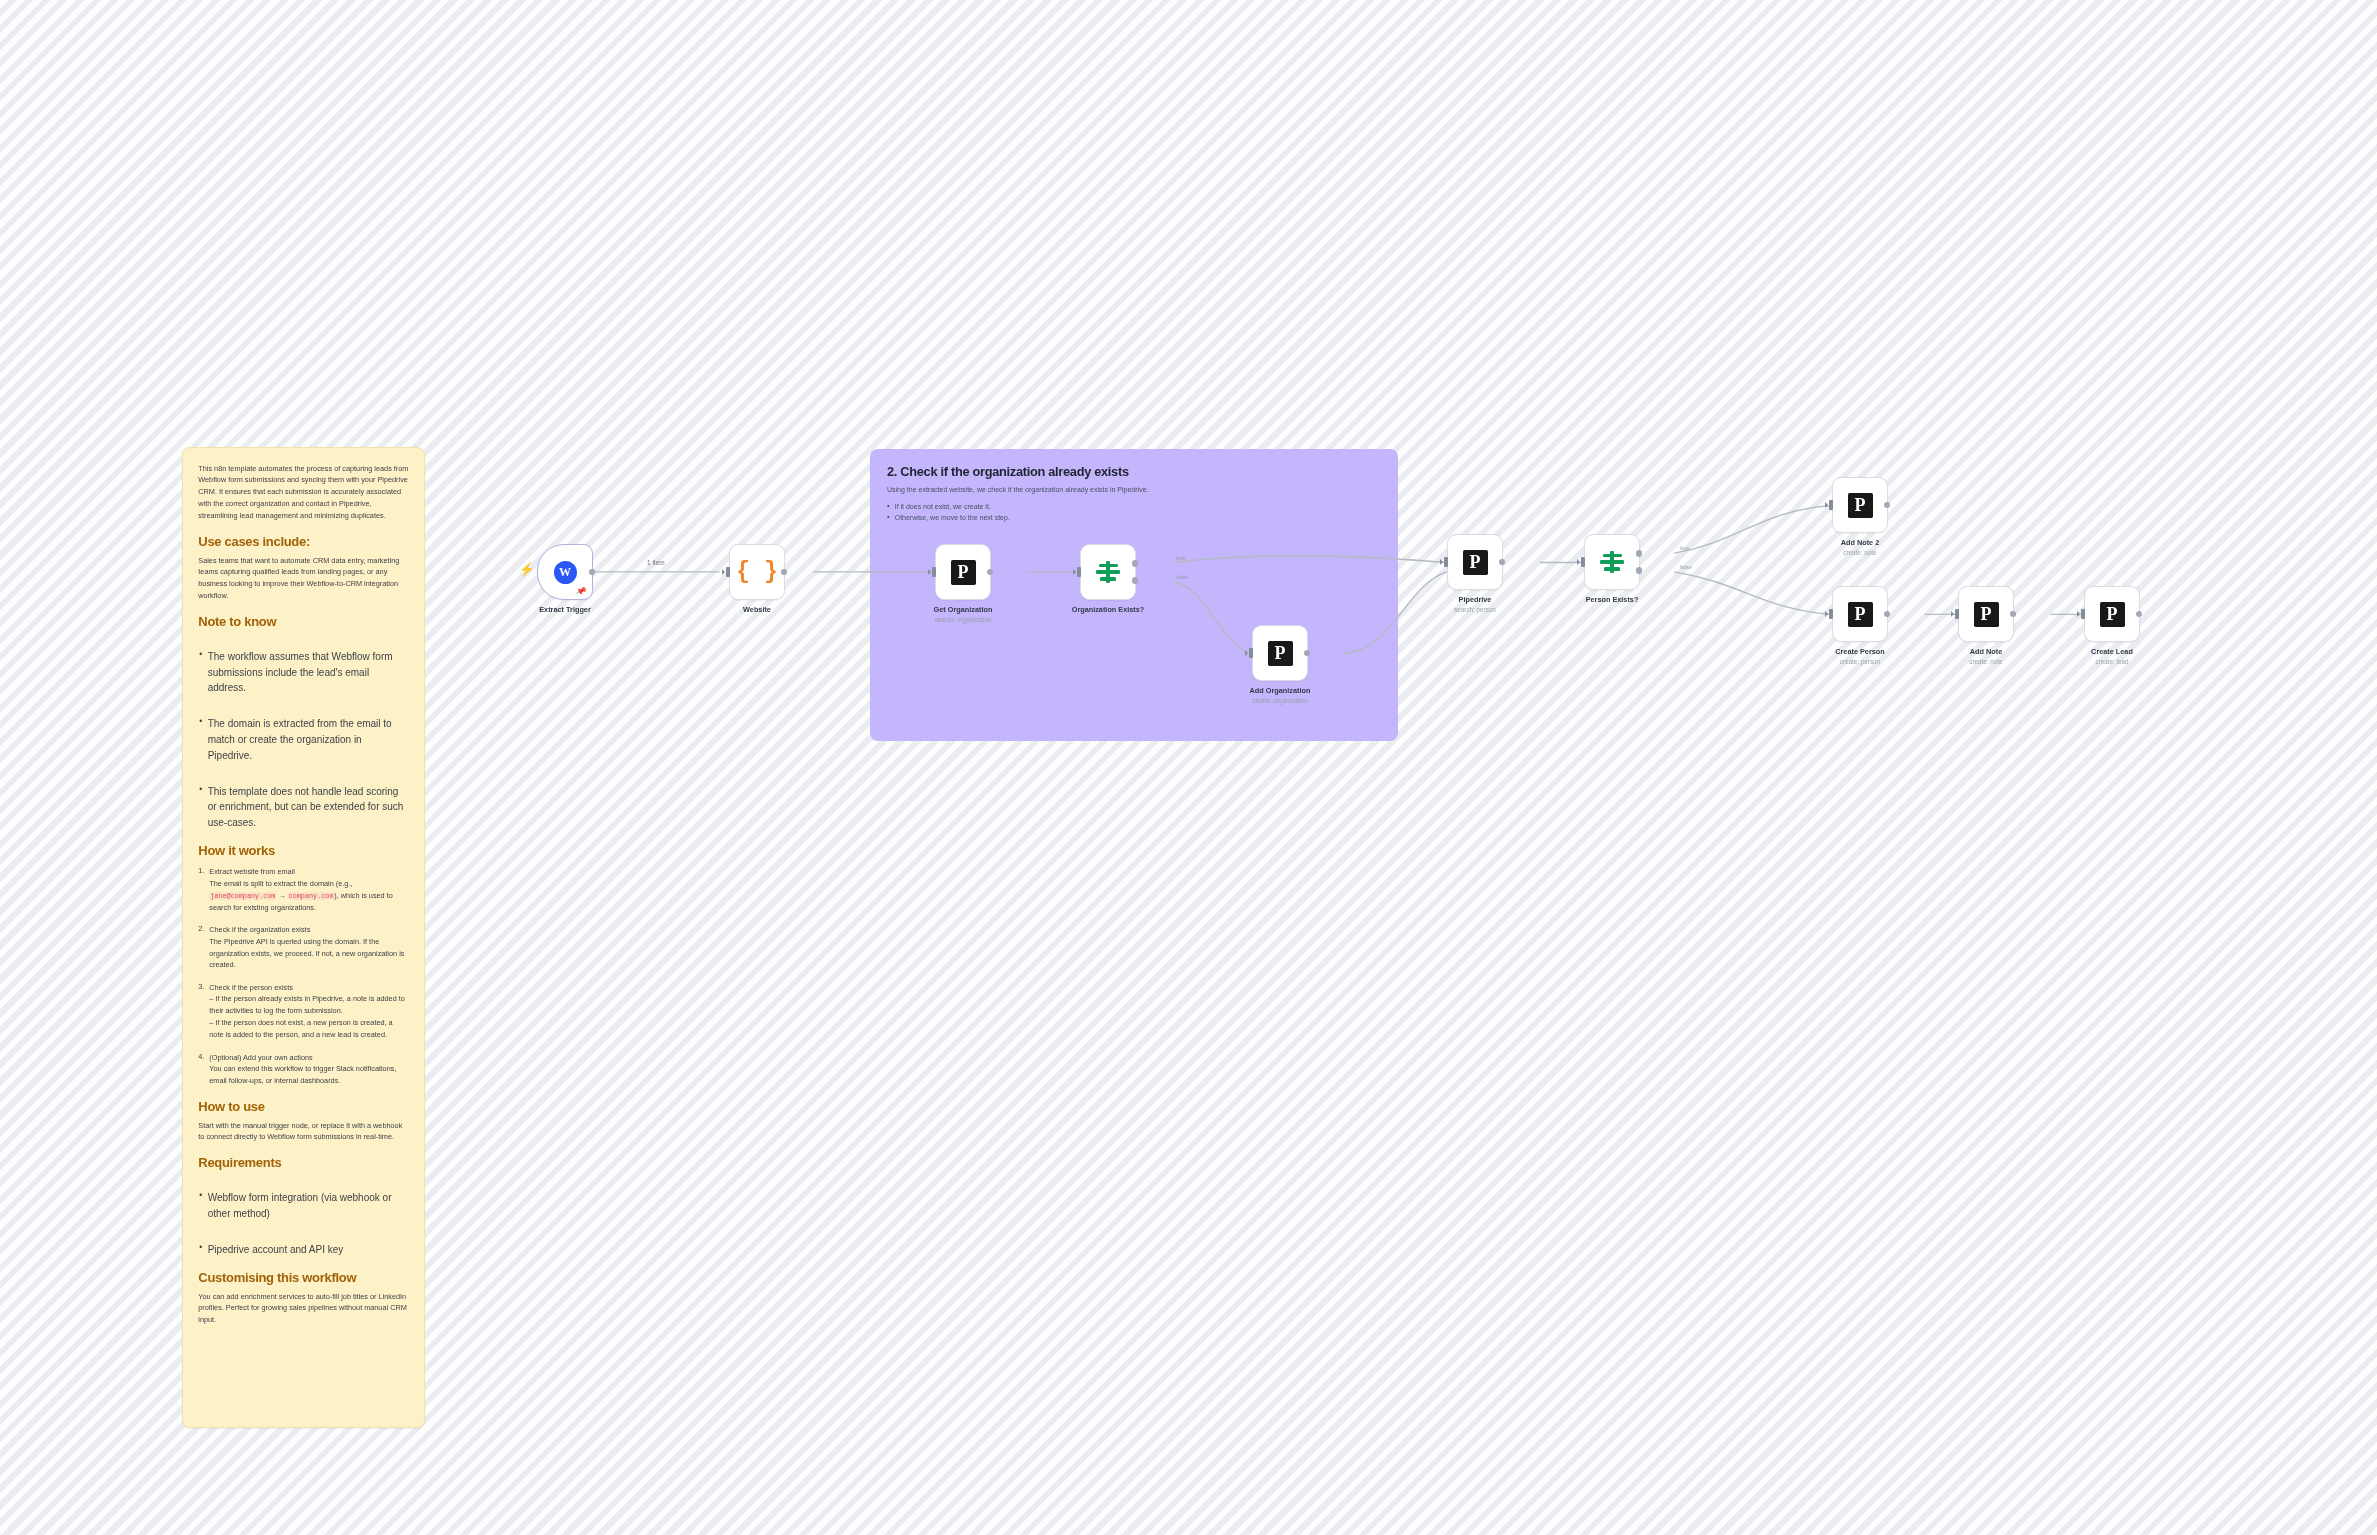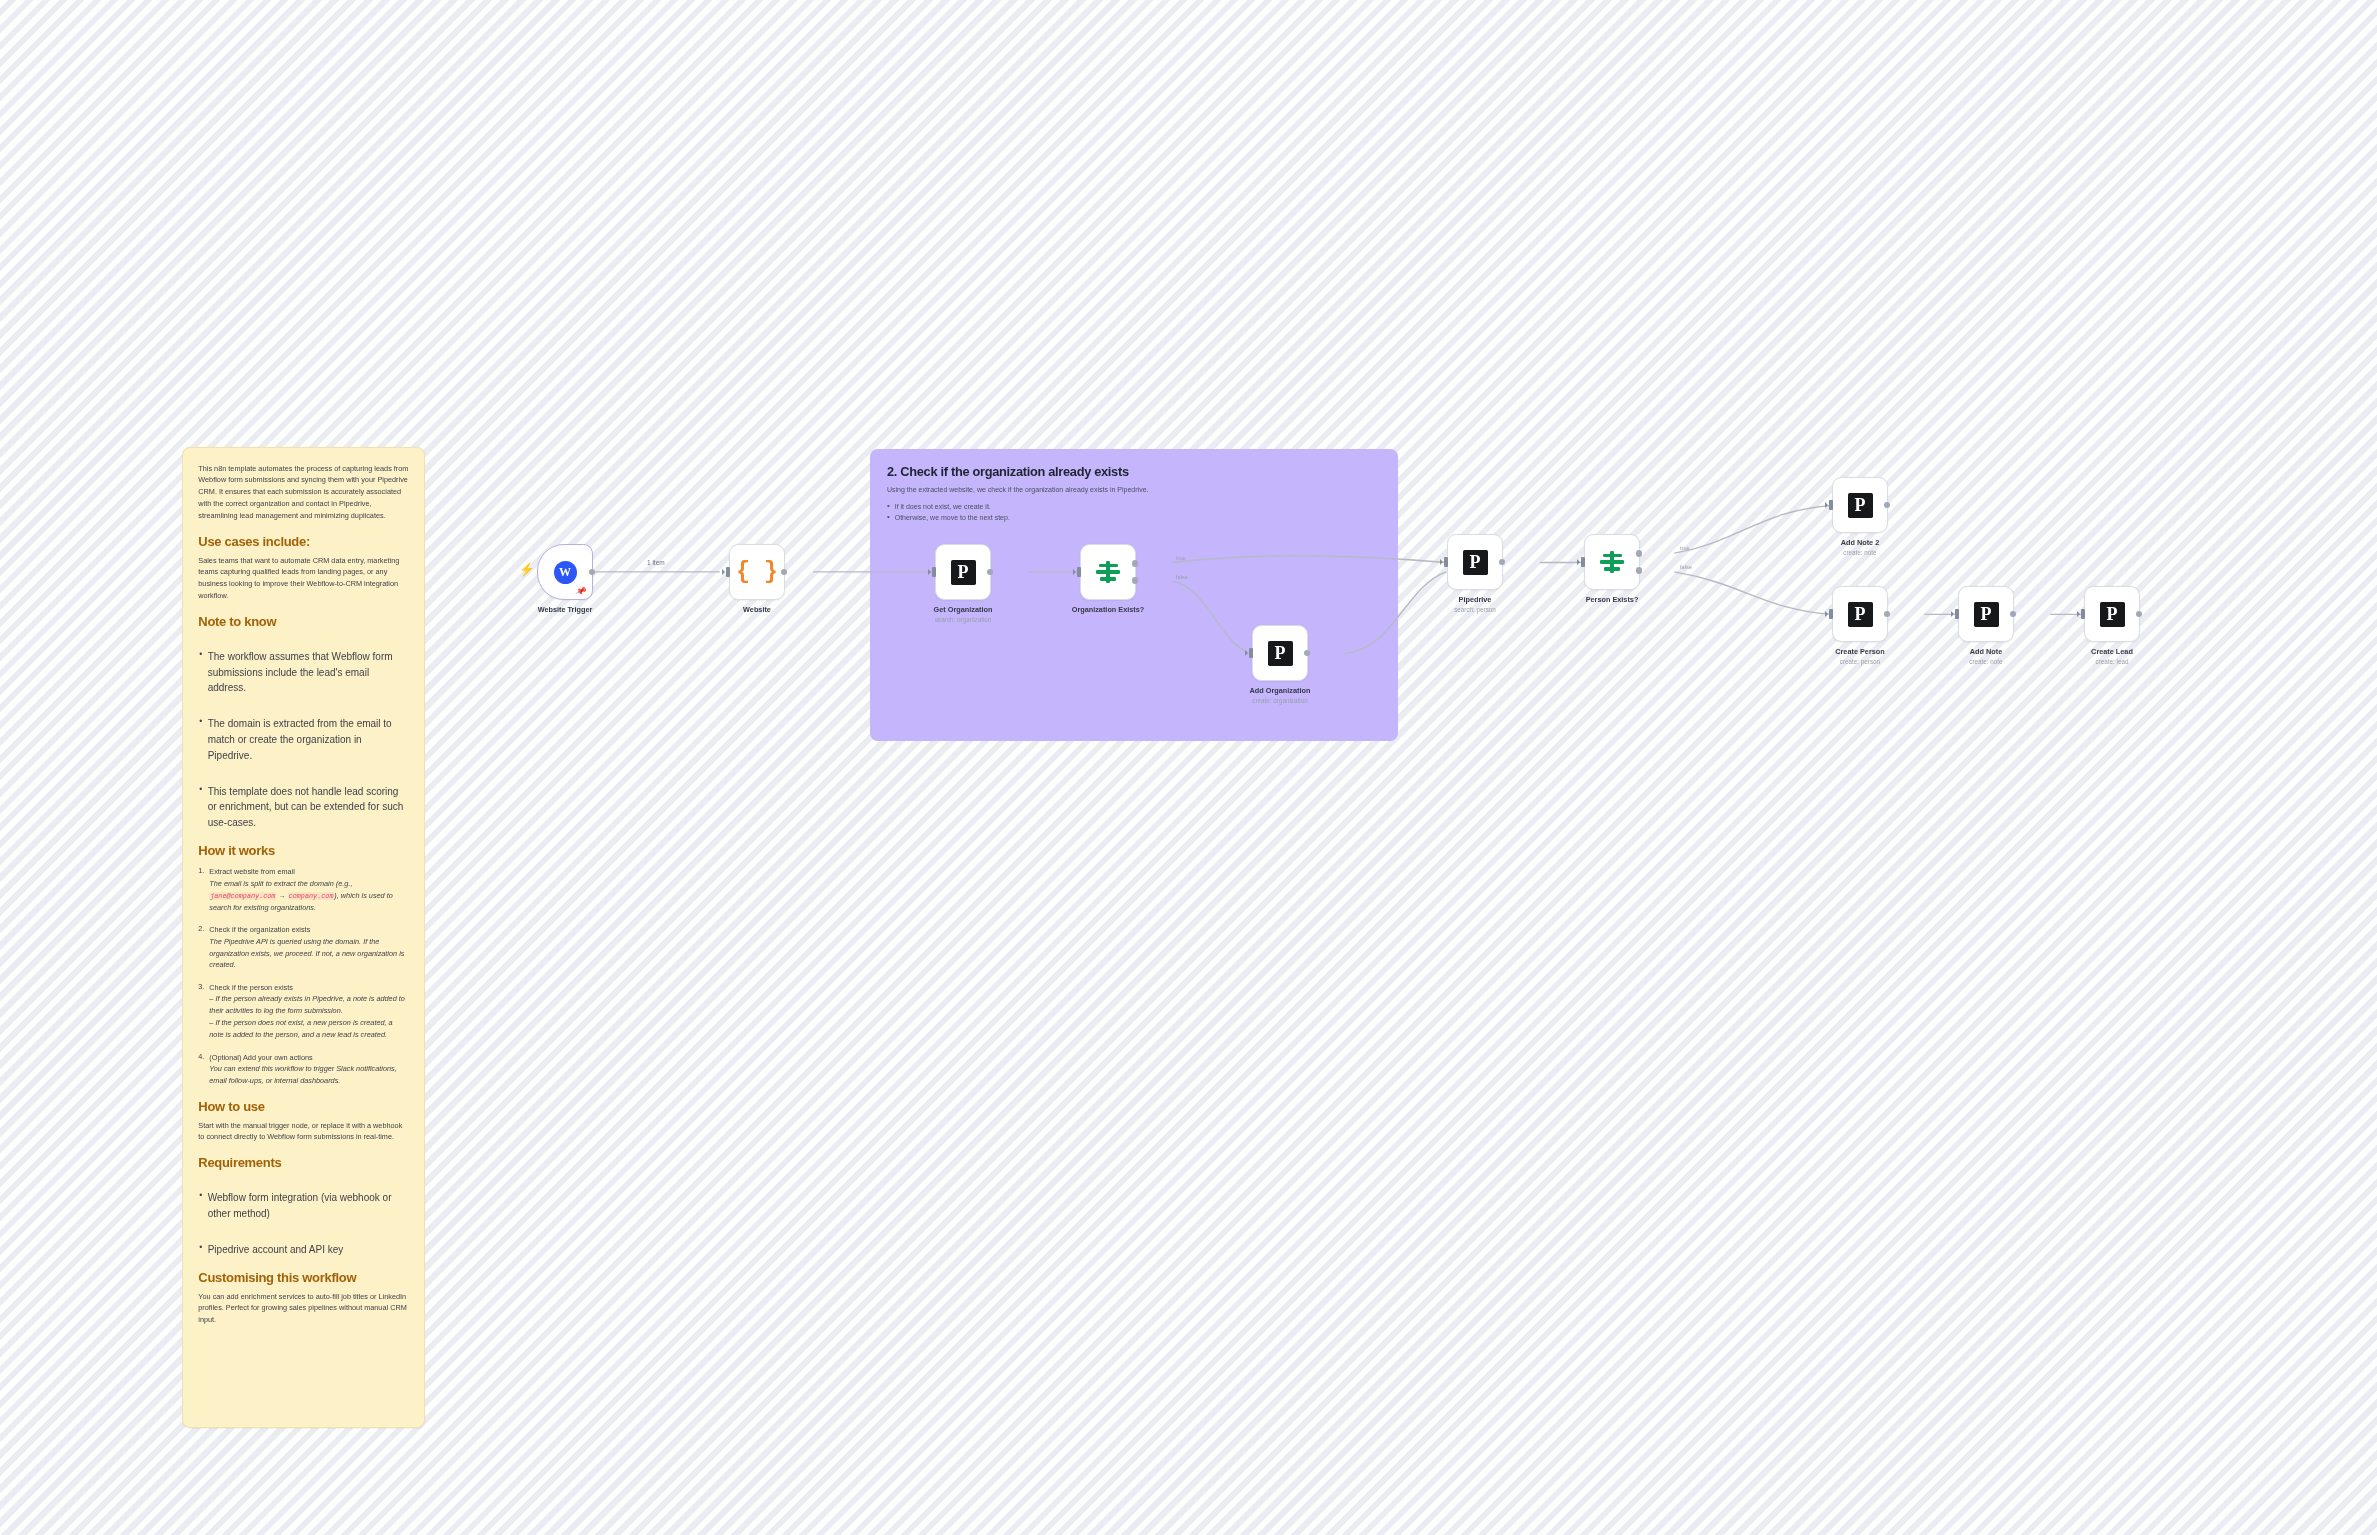--- a/index.html
+++ b/index.html
@@ -54,21 +54,21 @@
   .sticky ol { list-style: none; counter-reset: hiw; margin: 8.5px 0 10.2px 0; }
   .sticky ol > li {
     counter-increment: hiw; position: relative;
     padding-left: 11px; margin-bottom: 11px;
   }
   .sticky ol > li::before {
     content: counter(hiw) "."; position: absolute; left: 0; top: 0;
     font-size: 7.3px; color: #3f3f46;
   }
   .sticky .step-title { font-size: 7.3px; line-height: 1.55; color: #3f3f46; }
-  .sticky .step-desc { font-size: 7.3px; line-height: 1.62; color: #3f3f46; font-style: italic; }
+  .sticky .step-desc { font-size: 7.3px; line-height: 1.62; color: #3f3f46; }
   .sticky code.inline {
     font-family: "Liberation Mono", monospace;
     font-size: 6.8px; color: #e0466a;
     background: rgba(224,70,106,0.07);
     border-radius: 1.7px; padding: 0 0.9px;
   }
 
   
   .section {
     position: absolute;
@@ -290,21 +290,21 @@
       <li>Otherwise, we move to the next step.</li>
     </ul>
   </div>
 
 
   <div class="node trigger" style="left:537px; top:544px;">
     <span class="bolt">⚡</span>
     <span class="icon-webflow">W</span>
     <span class="pin">📌</span>
     <span class="port out"></span>
-    <span class="node-label">Website Trigger</span>
+    <span class="node-label">Extract Trigger</span>
   </div>
   <span class="conn-label" style="left:647px; top:559px;">1 item</span>
 
   <div class="node" style="left:729px; top:544px;">
     <span class="icon-code">{ }</span>
     <span class="port in"></span>
     <span class="port out"></span>
     <span class="node-label">Website</span>
   </div>
 

